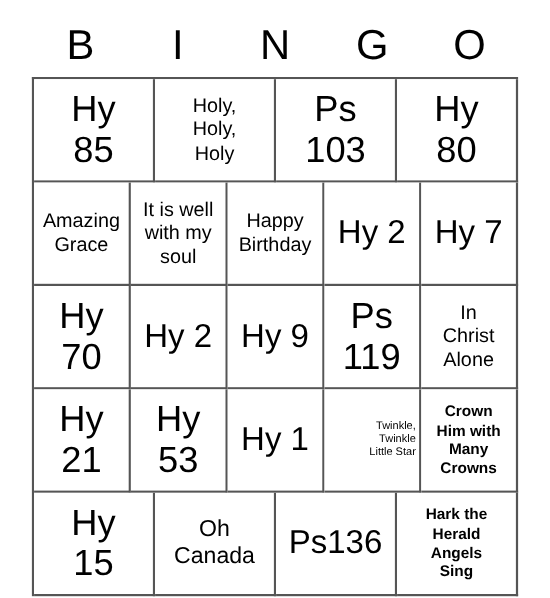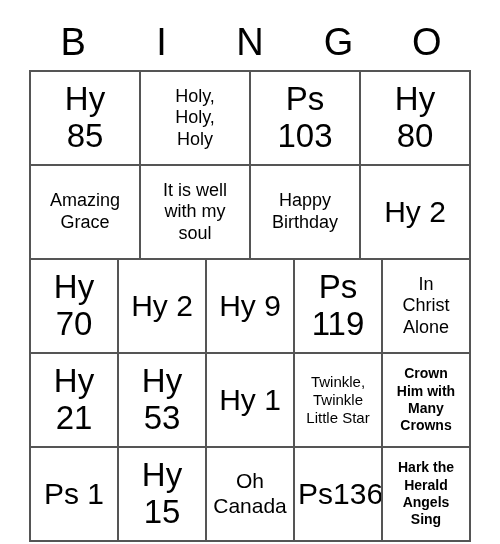--- a/index.html
+++ b/index.html
@@ -71,21 +71,21 @@
     width: 100%;
     color: #000000;
     line-height: 1.12;
   }
 
   
   .fs-xl  { font-size: 33px; line-height: 1.12; }
   .fs-lg  { font-size: 30px; line-height: 1.14; }
   .fs-md  { font-size: 21px; line-height: 1.18; }
   .fs-sm  { font-size: 18px; line-height: 1.2;  }
-  .fs-xs  { font-size: 15px; line-height: 1.22; }
+  .fs-xs  { font-size: 10px; line-height: 1.22; text-align: right; }
   .fs-xxs { font-size: 14px; line-height: 1.24; font-weight: bold; }
 </style>
 </head>
 <body>
 
 <div class="card">
 
   <div class="header-row">
     <div class="header-cell">B</div>
     <div class="header-cell">I</div>
@@ -115,20 +115,23 @@
         </div>
         <div class="cell">
           <span class="cell-text fs-sm">It is well<br>with my<br>soul</span>
         </div>
         <div class="cell">
           <span class="cell-text fs-sm">Happy<br>Birthday</span>
         </div>
         <div class="cell">
           <span class="cell-text fs-lg">Hy 2</span>
         </div>
+        <div class="cell">
+          <span class="cell-text fs-lg">Hy 7</span>
+        </div>
       </div>
       <div class="grid-row">
         <div class="cell">
           <span class="cell-text fs-xl">Hy<br>70</span>
         </div>
         <div class="cell">
           <span class="cell-text fs-lg">Hy 2</span>
         </div>
         <div class="cell">
           <span class="cell-text fs-lg">Hy 9</span>
@@ -152,23 +155,20 @@
         </div>
         <div class="cell">
           <span class="cell-text fs-xs">Twinkle,<br>Twinkle<br>Little Star</span>
         </div>
         <div class="cell">
           <span class="cell-text fs-xxs">Crown<br>Him with<br>Many<br>Crowns</span>
         </div>
       </div>
       <div class="grid-row">
         <div class="cell">
-          <span class="cell-text fs-lg">Ps 1</span>
-        </div>
-        <div class="cell">
           <span class="cell-text fs-xl">Hy<br>15</span>
         </div>
         <div class="cell">
           <span class="cell-text fs-md">Oh<br>Canada</span>
         </div>
         <div class="cell">
           <span class="cell-text fs-lg">Ps136</span>
         </div>
         <div class="cell">
           <span class="cell-text fs-xxs">Hark the<br>Herald<br>Angels<br>Sing</span>

